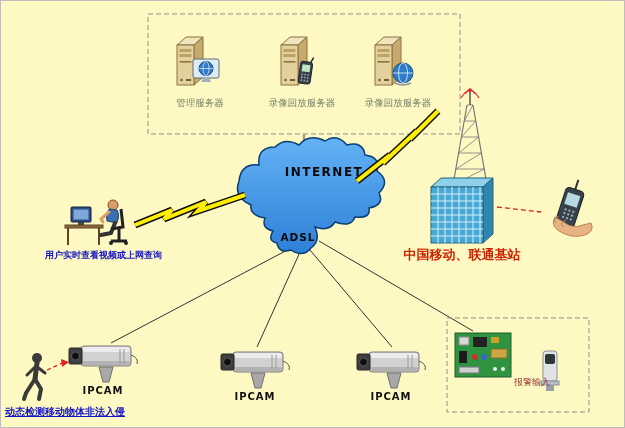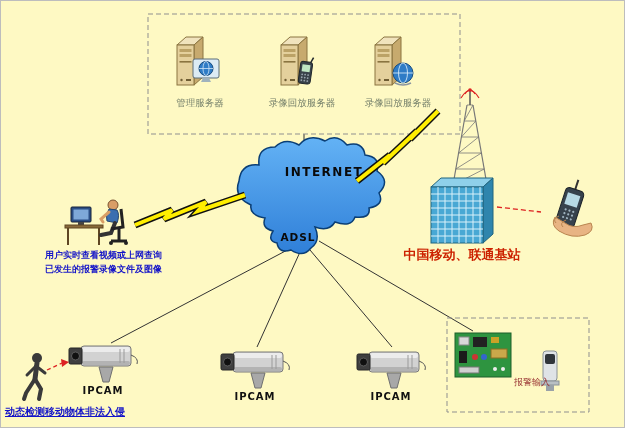--- a/index.html
+++ b/index.html
@@ -236,21 +236,20 @@
   </svg>
 
   <div class="lbl center srv" style="left:199px; top:96px;">管理服务器</div>
   <div class="lbl center srv" style="left:301px; top:96px;">录像回放服务器</div>
   <div class="lbl center srv" style="left:397px; top:96px;">录像回放服务器</div>
 
   <div class="lbl center net" style="left:305px; top:164px;padding-left:36px;">INTERNET</div>
   <div class="lbl center adsl" style="left:297px; top:230px;">ADSL</div>
 
   <div class="lbl blue" style="left:44px; top:249px;">用户实时查看视频或上网查询</div>
-  <div class="lbl blue" style="left:44px; top:263px;">已发生的报警录像文件及图像</div>
 
   <div class="lbl center red" style="left:461px; top:246px;">中国移动、联通基站</div>
 
   <div class="lbl center ipcam" style="left:102px; top:384px;">IPCAM</div>
   <div class="lbl center ipcam" style="left:254px; top:390px;">IPCAM</div>
   <div class="lbl center ipcam" style="left:390px; top:390px;">IPCAM</div>
 
   <div class="lbl tiny-red" style="left:513px; top:336px;">报警输入</div>
   <div class="lbl tiny-red" style="left:529px; top:393px;">中国移动</div>
 

